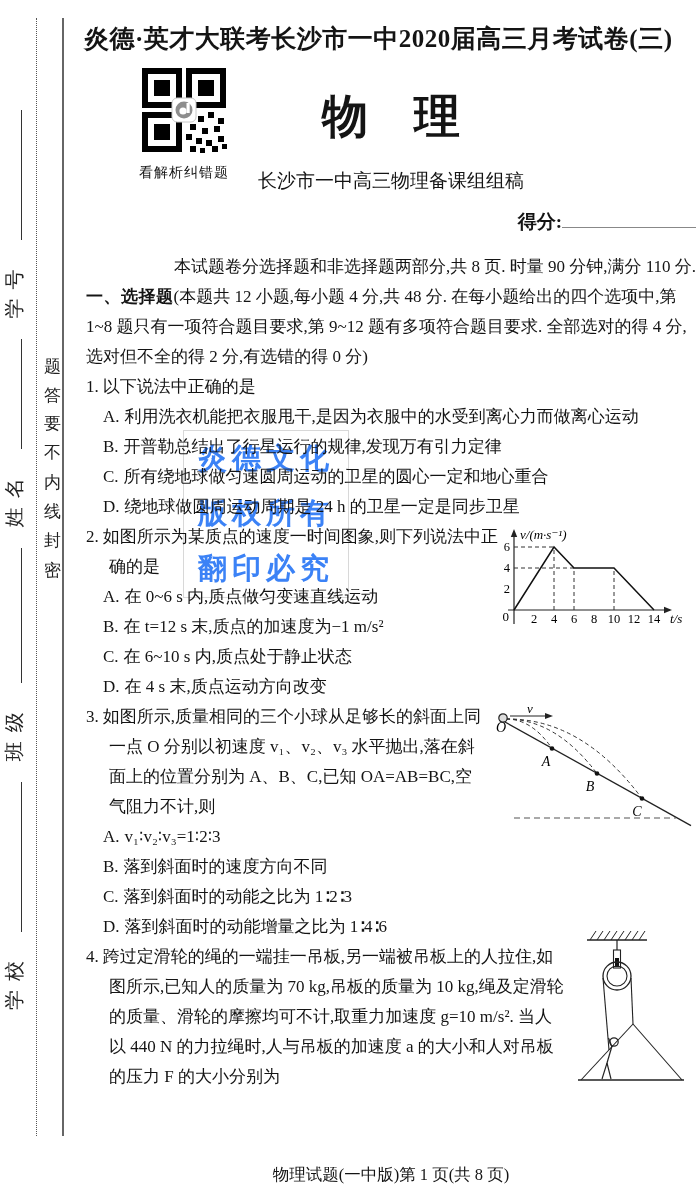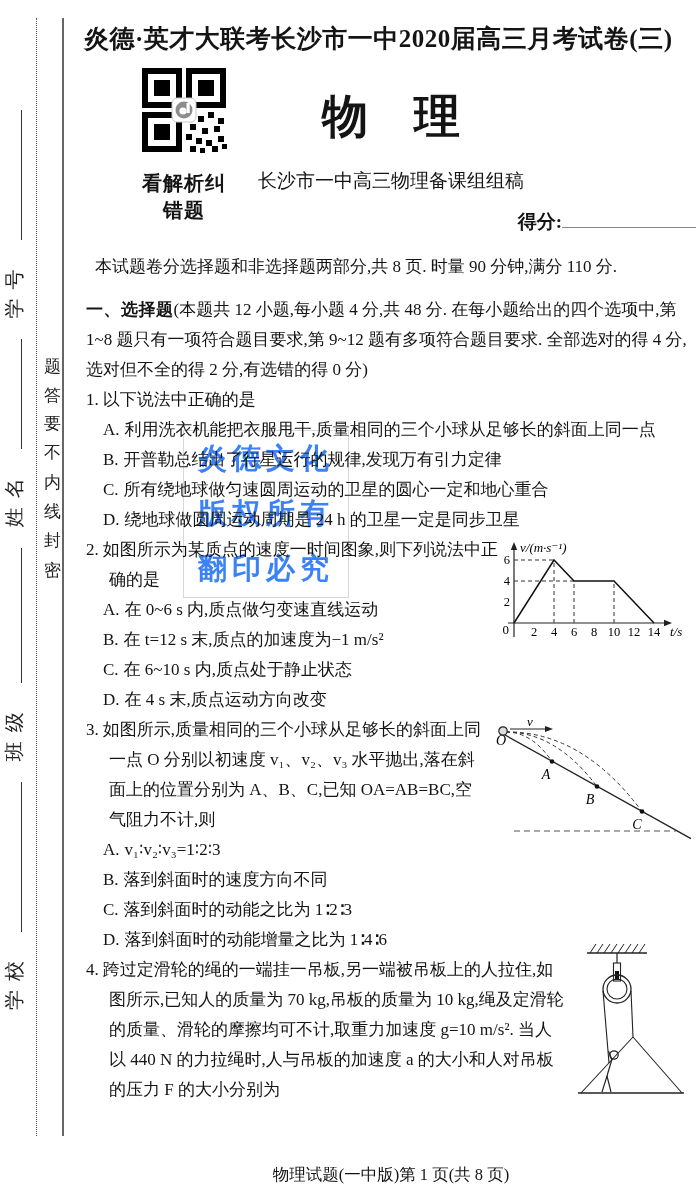--- a/index.html
+++ b/index.html
@@ -15,33 +15,33 @@
                  transform-origin:0 0;transform:rotate(-90deg) translateX(-900px);
                  display:flex;align-items:center;justify-content:space-between;
                  font-size:20px;color:#222;}
   .student-strip .lbl{letter-spacing:9px;white-space:nowrap;}
   .student-strip .ul{border-bottom:1.2px solid #333;height:14px;align-self:center;}
   .ul150{width:150px}.ul135{width:135px}.ul110{width:110px}.ul130{width:130px}
   
   .exam-title{position:absolute;left:84px;top:22px;width:612px;font-size:25px;font-weight:bold;
               white-space:nowrap;letter-spacing:0.5px;}
   .qr-wrap{position:absolute;left:135px;top:66px;width:98px;text-align:center;}
-  .qr-caption{font-size:20px;font-weight:bold;margin-top:12px;letter-spacing:1px;}
+  .qr-caption{font-size:14px;font-weight:normal;margin-top:6px;letter-spacing:1px;}
   .subject{position:absolute;left:86px;top:86px;width:610px;text-align:center;
            font-size:46px;font-weight:bold;}
   .organizer{position:absolute;left:86px;top:168px;width:610px;text-align:center;font-size:19px;}
   .score-row{position:absolute;left:86px;top:208px;width:610px;text-align:right;font-size:19px;font-weight:bold;}
   .score-line{display:inline-block;width:134px;height:19px;border-bottom:1.5px solid #888;}
   
   .watermark{position:absolute;left:183px;top:430px;width:164px;height:166px;z-index:0;
              border:1px solid #d8d8d8;display:flex;flex-direction:column;justify-content:space-around;
              align-items:center;color:#3b82f6;font-size:29px;letter-spacing:5px;font-weight:bold;}
   
   .main{position:absolute;left:86px;top:252px;width:610px;font-size:17px;line-height:30px;z-index:1;}
-  .intro{text-indent:9px;margin-bottom:13px;}
+  .intro{text-indent:9px;text-align:right;}
   .sec{width:601px;}
   .sec b{letter-spacing:0.5px;}
   .q{position:relative;}
   .stem{padding-left:23px;text-indent:-23px;}
   .qnum{margin-right:4px;}
   .opt{padding-left:40px;text-indent:-23px;}
   .opt .olbl{margin-right:5px;}
   .optA1{max-width:540px;}
   .q2stem{padding-right:198px;}
   .q3stem{padding-right:214px;}
@@ -131,21 +131,21 @@
   </div>
 
   <div class="main">
 
     <div class="intro">本试题卷分选择题和非选择题两部分,共 8 页. 时量 90 分钟,满分 110 分.</div>
 
     <div class="sec"><b>一、选择题</b><span>(本题共 12 小题,每小题 4 分,共 48 分. 在每小题给出的四个选项中,第 1~8 题只有一项符合题目要求,第 9~12 题有多项符合题目要求. 全部选对的得 4 分,选对但不全的得 2 分,有选错的得 0 分)</span></div>
 
     <div class="q" id="q1">
       <div class="stem"><span class="qnum">1.</span><span>以下说法中正确的是</span></div>
-      <div class="opt optA1"><span class="olbl">A.</span><span>利用洗衣机能把衣服甩干,质量相同的三个小球从足够长的斜面上同一点</span></div>
+      <div class="opt optA1"><span class="olbl">A.</span><span>利用洗衣机能把衣服甩干,是因为衣服中的水受到离心力而做离心运动</span></div>
       <div class="opt"><span class="olbl">B.</span><span>开普勒总结出了行星运行的规律,发现万有引力定律</span></div>
       <div class="opt"><span class="olbl">C.</span><span>所有绕地球做匀速圆周运动的卫星的圆心一定和地心重合</span></div>
       <div class="opt"><span class="olbl">D.</span><span>绕地球做圆周运动周期是 24 h 的卫星一定是同步卫星</span></div>
     </div>
 
     <div class="q" id="q2">
       <div class="stem q2stem"><span class="qnum">2.</span><span>如图所示为某质点的速度一时间图象,则下列说法中正确的是</span></div>
       <svg class="fig" id="fig2" width="196" height="114" viewBox="0 0 196 114">
 
         <line x1="14" y1="100" x2="14" y2="10" stroke="#222" stroke-width="1.2"></line>

